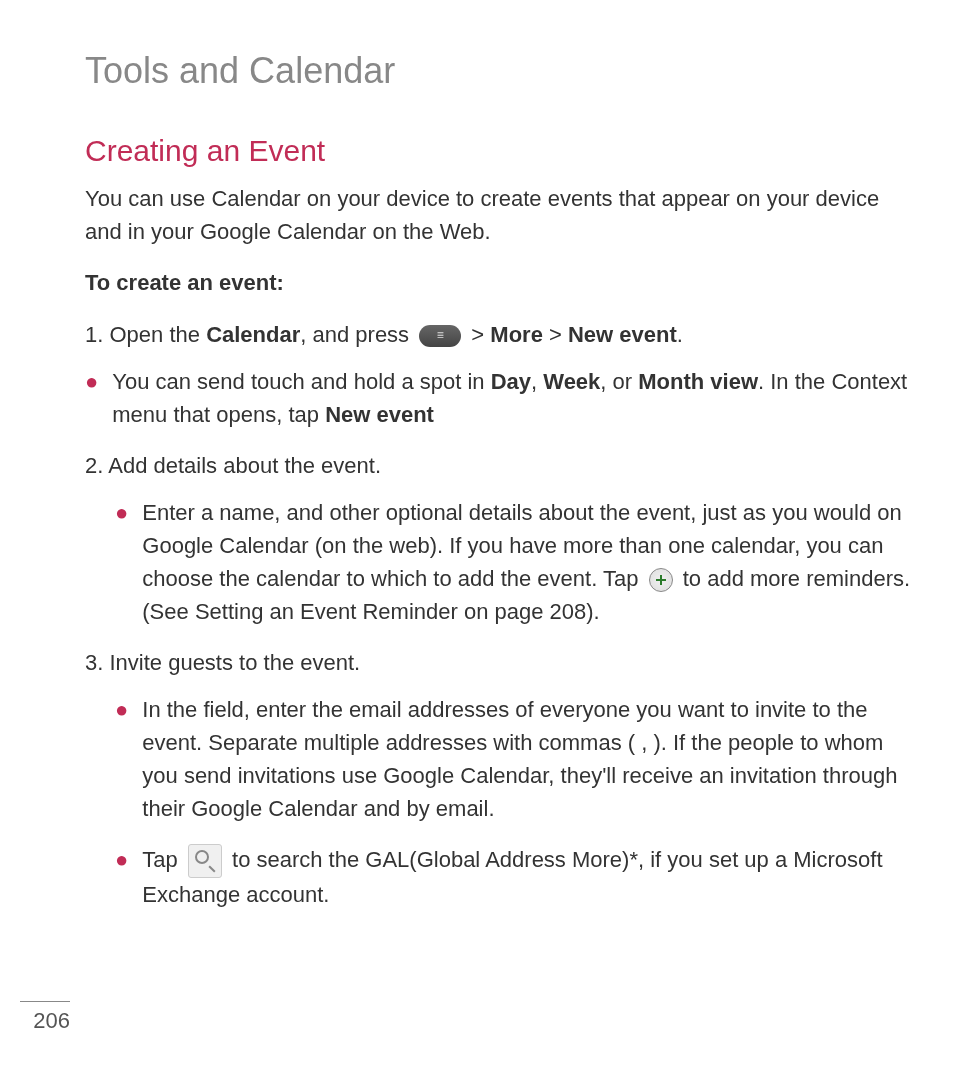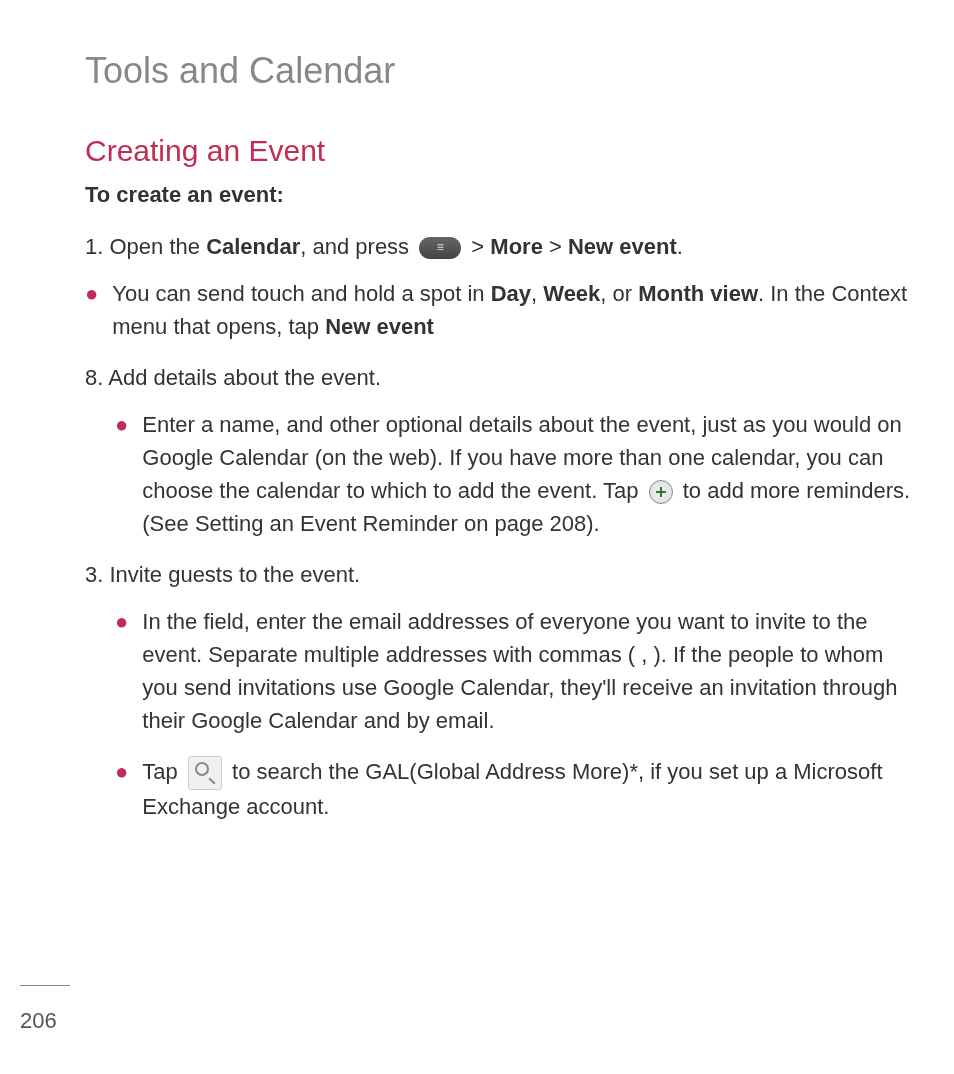--- a/index.html
+++ b/index.html
@@ -150,51 +150,52 @@
       transform: rotate(45deg);
     }
     .page-number {
       position: absolute;
       bottom: 40px;
       left: 20px;
       font-size: 22px;
       color: #555;
       font-family: 'Segoe UI Light', Arial, sans-serif;
       border-top: 1px solid #888;
-      padding-top: 22px;
+      padding-top: 6px;
       width: 50px;
-      text-align: left;
+      text-align: right;
     }
   </style>
 </head>
 <body>
 
 <div class="page">
   <div class="chapter-title">Tools and Calendar</div>
 
   <div class="section-title">Creating an Event</div>
 
+  <div class="body-text">You can use Calendar on your device to create events that appear on your device and in your Google Calendar on the Web.</div>
 
   <div class="sub-heading">To create an event:</div>
 
   <div class="step">
     <span>1.</span>
     <span>Open the </span><span class="bold">Calendar</span><span>, and press </span>
     <span class="inline-icon menu-button-icon"></span>
     <span> &gt; </span><span class="bold">More</span><span> &gt; </span><span class="bold">New event</span><span>.</span>
   </div>
 
   <div class="bullet">
     <div class="dot">●</div>
     <div class="content">
       <span>You can send touch and hold a spot in </span><span class="bold">Day</span><span>, </span><span class="bold">Week</span><span>, or </span><span class="bold">Month view</span><span>. In the Context menu that opens, tap </span><span class="bold">New event</span>
     </div>
   </div>
 
-  <div class="step">8. Add details about the event.</div>
+  <div class="step">2. Add details about the event.</div>
 
   <div class="bullet indented">
     <div class="dot">●</div>
     <div class="content">
       <span>Enter a name, and other optional details about the event, just as you would on Google Calendar (on the web). If you have more than one calendar, you can choose the calendar to which to add the event. Tap </span>
       <span class="inline-icon plus-icon"></span>
       <span> to add more reminders. (See Setting an Event Reminder on page 208).</span>
     </div>
   </div>
 

